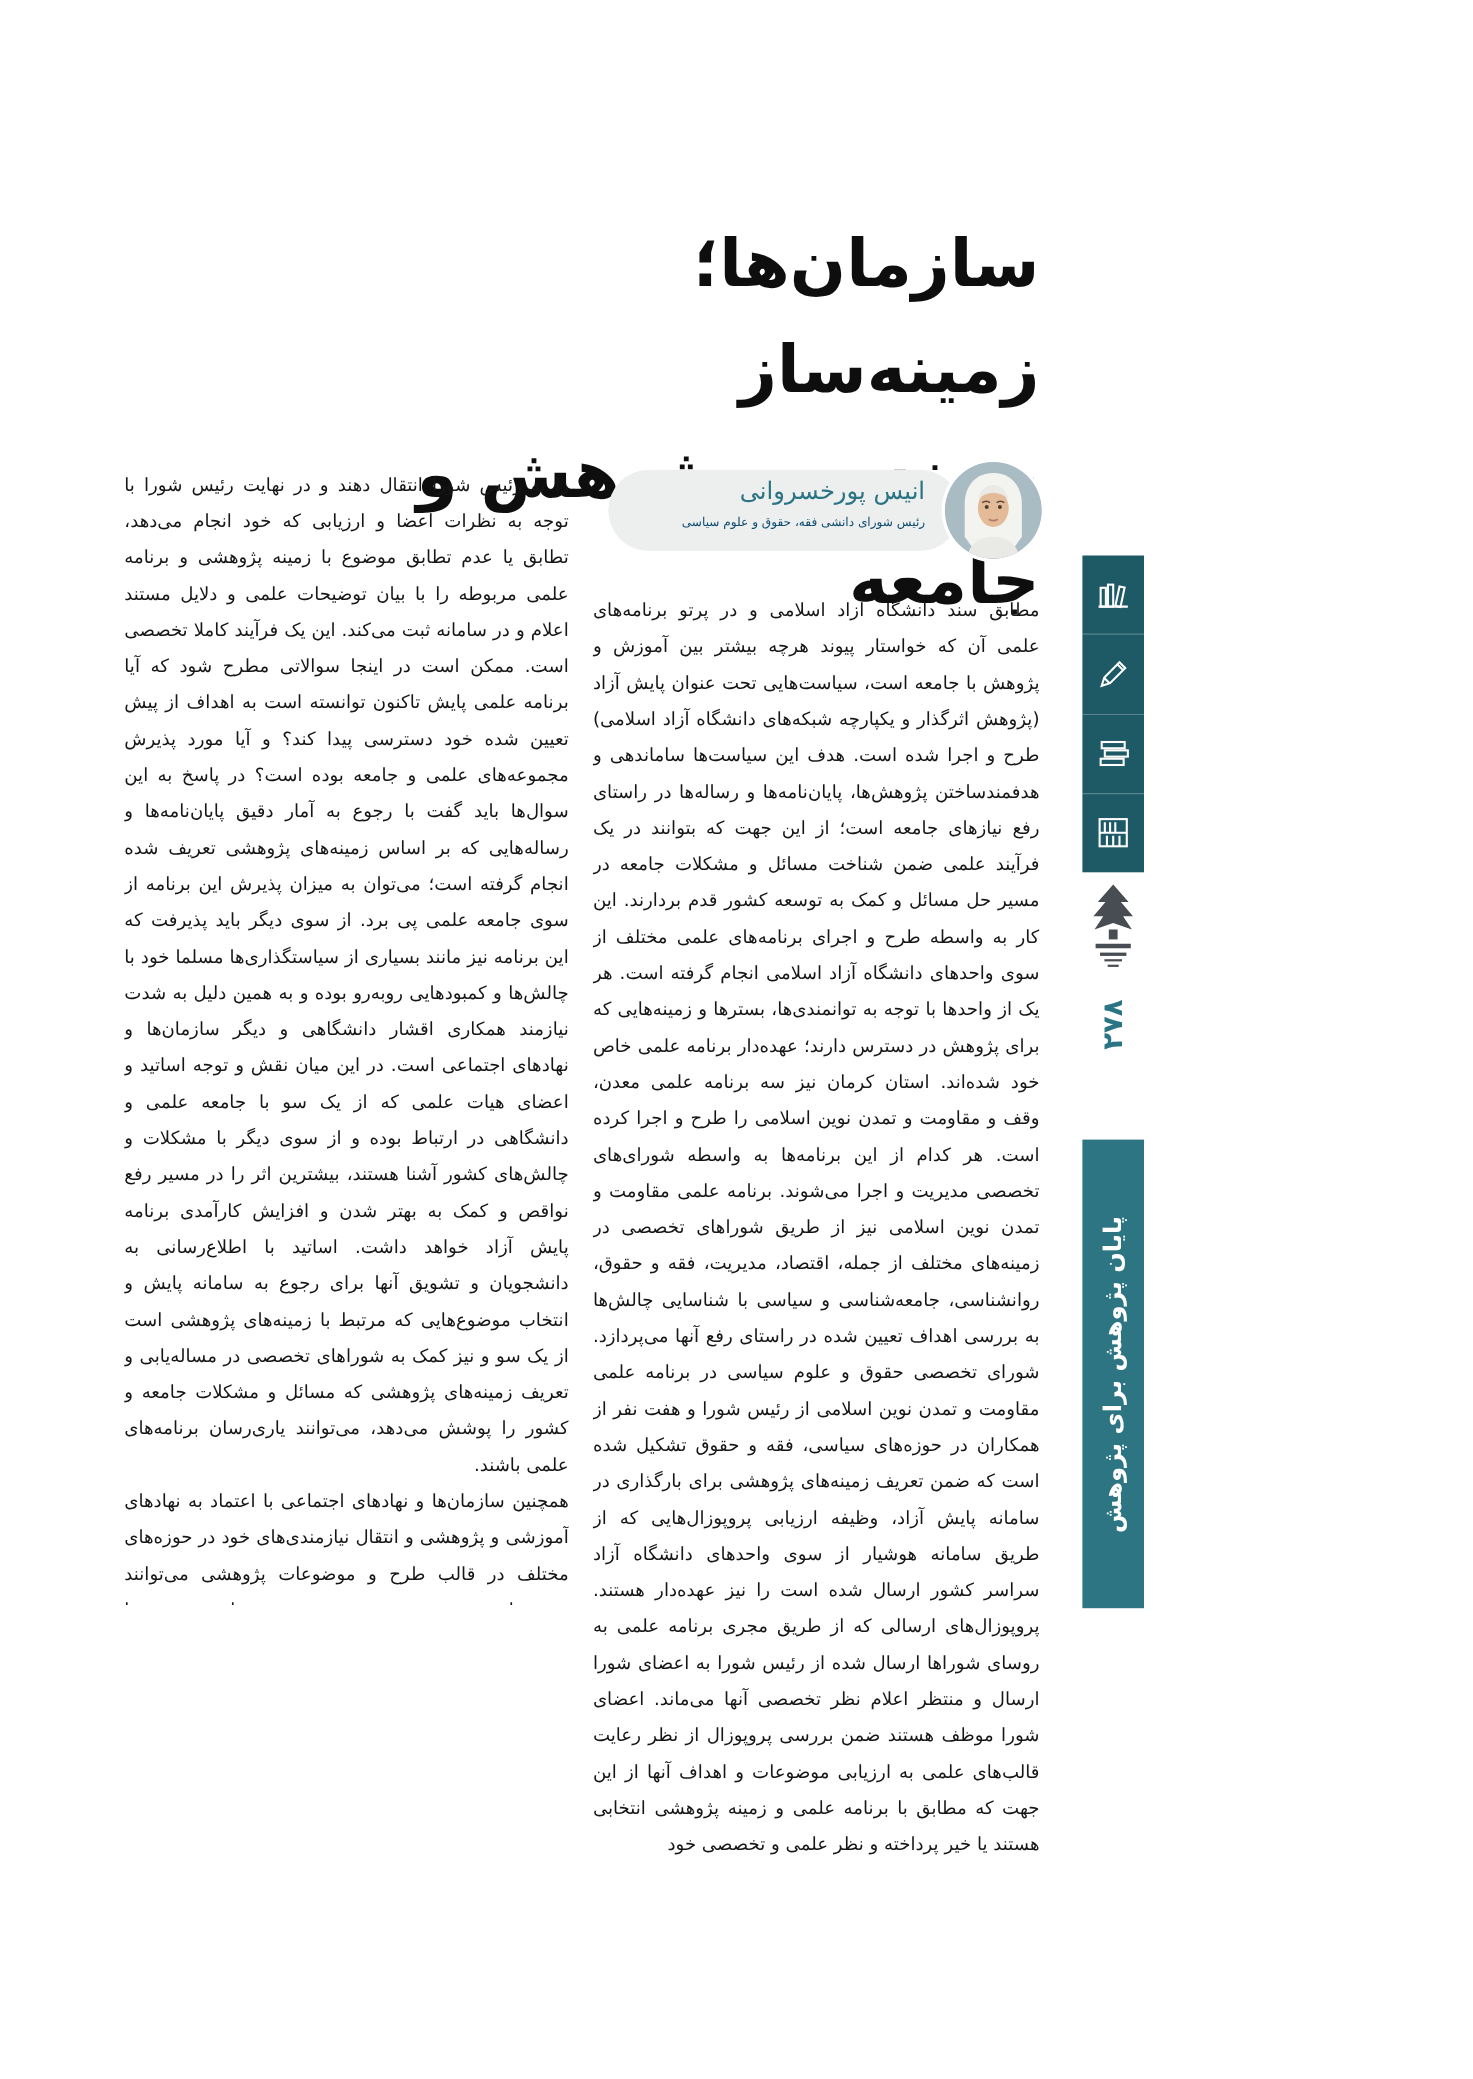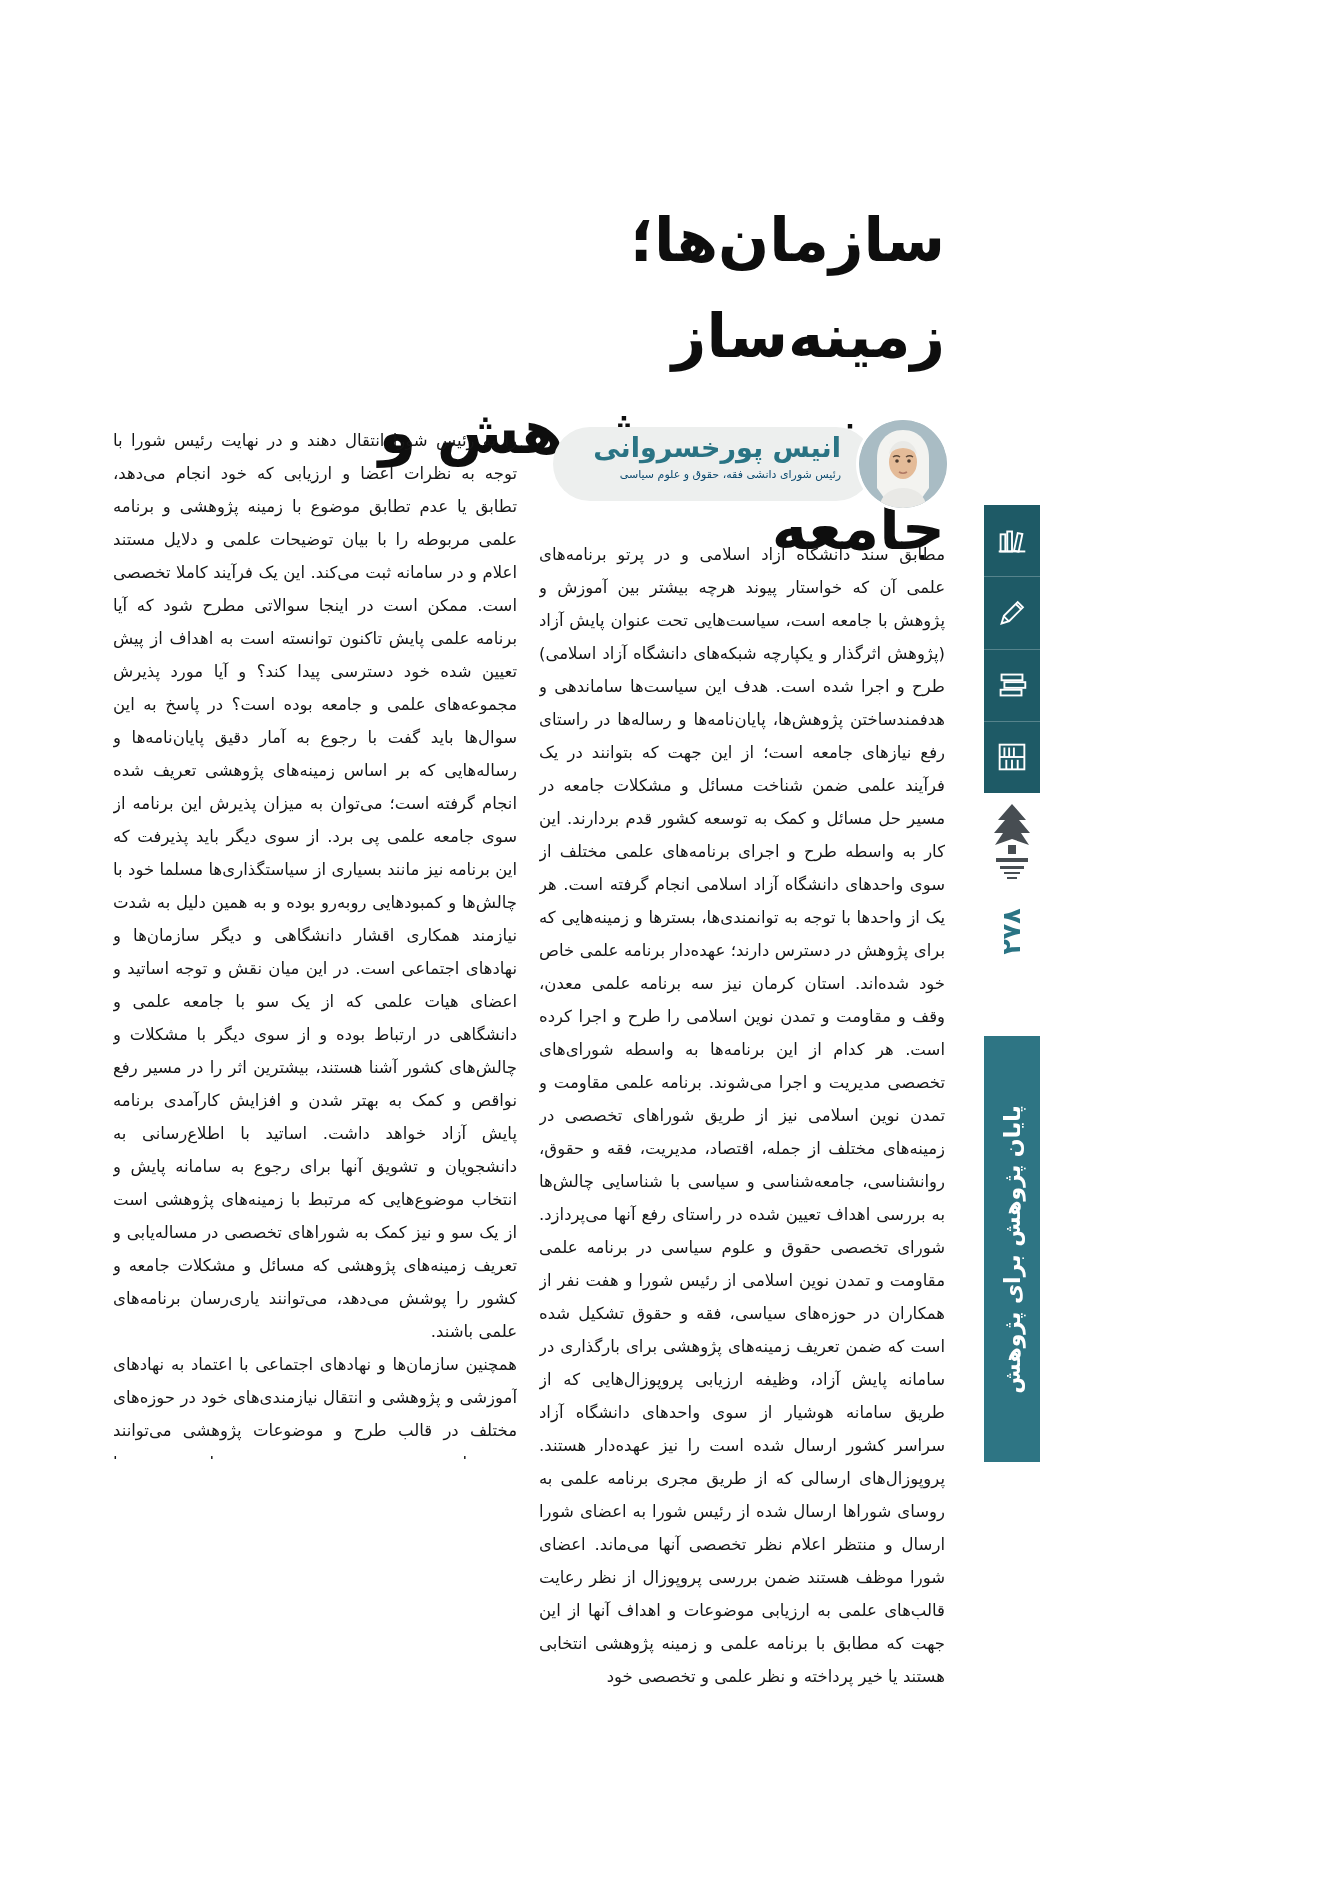--- a/index.html
+++ b/index.html
@@ -17,21 +17,21 @@
   }
   .headline span{display:block;}
 
   
   .byline{position:absolute;top:420px;right:394px;width:406px;height:90px;direction:rtl;}
   .byline-box{
     position:absolute;top:7px;left:14px;right:72px;height:74px;
     background:#edefee;border-radius:37px;
   }
   .byline-text{position:absolute;top:13px;right:104px;left:30px;text-align:right;}
-  .byline-name{color:#2a7484;font-size:27px;font-weight:700;line-height:30px;}
+  .byline-name{color:#2a7484;font-size:22px;font-weight:400;line-height:30px;}
   .byline-title{color:#0c4a6e;font-size:11px;line-height:24px;}
   .byline-photo{
     position:absolute;top:0;right:-2px;width:88px;height:88px;border-radius:50%;
     overflow:hidden;background:#aebfc6;box-shadow:0 0 0 3px #fff;
   }
 
   
   .col{
     position:absolute;direction:rtl;text-align:justify;
     font-size:16.5px;line-height:33px;color:#161616;overflow:hidden;

